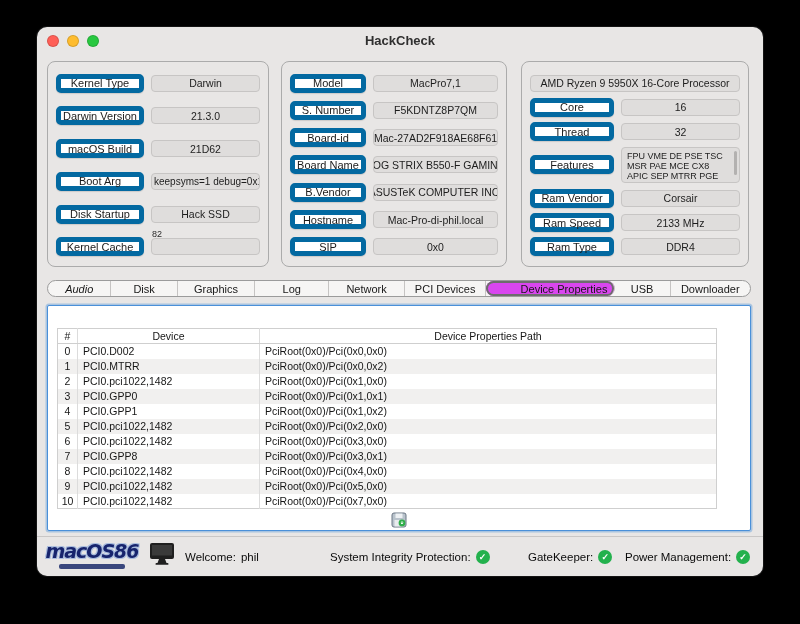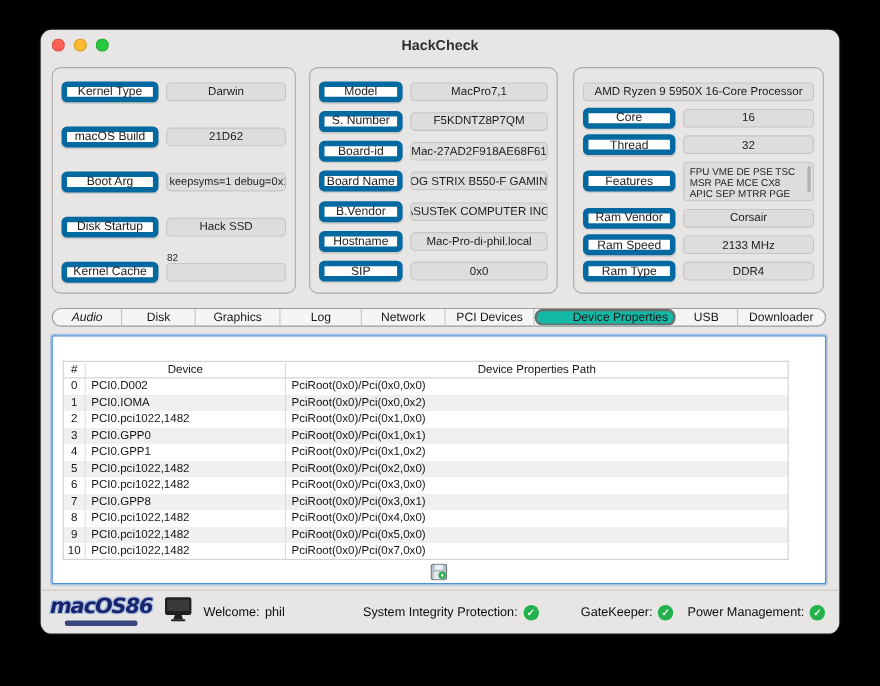--- a/index.html
+++ b/index.html
@@ -42,21 +42,21 @@
   .value-field.features::after { content:""; position:absolute; right:2px; top:3px; width:3px; height:24px;
                                  background:#b3b1b0; border-radius:2px; }
   .float-val { position:absolute; top:-8px; left:47%; font-size:9px; color:#2a2a2a; }
 
   
   .tabbar { position:absolute; left:10px; top:253px; width:704px; height:17px; display:flex;
             background:#f6f5f4; border:1px solid #9b9b9b; border-radius:9px; overflow:hidden; }
   .tab { display:flex; align-items:center; justify-content:center; font-size:11px; color:#181818;
          border-right:1px solid #c6c4c3; cursor:default; }
   .tab:last-child { border-right:none; }
-  .tab.selected { box-shadow:inset 0 0 0 2px #6d6d6d; border-radius:9px; background:#14b8a6;padding-left:28px; }
+  .tab.selected { box-shadow:inset 0 0 0 2px #6d6d6d; border-radius:9px; background:#d946ef;padding-left:28px; }
 
   
   .content { position:absolute; left:10px; top:278px; width:704px; height:226px; background:#fff;
              border:1px solid #4a90d9; border-radius:2px; box-shadow:0 0 0 1.5px rgba(74,144,217,0.40); }
   table.devices { position:absolute; left:9px; top:22px; width:660px; border-collapse:collapse;
                   table-layout:fixed; border:1px solid #cfcfcf; }
   .devices th, .devices td { font-size:10.5px; color:#161616; height:15px; padding:0 5px;
                              white-space:nowrap; overflow:hidden; border-left:1px solid #dcdcdc; }
   .devices th:first-child, .devices td:first-child { border-left:none; }
   .devices th { font-weight:400; text-align:center; border-bottom:1px solid #cfcfcf; background:#fff; }
@@ -93,20 +93,24 @@
         <span class="light green"></span>
       </div>
       <div class="title">HackCheck</div>
     </div>
 
     <div class="panel" id="panel-left">
       <div class="panel-rows" id="rows-left">
           <div class="field-row">
             <div class="label-btn">Kernel Type</div>
             <div class="value-field">Darwin</div>
+          </div>
+          <div class="field-row">
+            <div class="label-btn">Darwin Version</div>
+            <div class="value-field">21.3.0</div>
           </div>
           <div class="field-row">
             <div class="label-btn">macOS Build</div>
             <div class="value-field">21D62</div>
           </div>
           <div class="field-row">
             <div class="label-btn">Boot Arg</div>
             <div class="value-field clip-left">keepsyms=1 debug=0x10</div>
           </div>
           <div class="field-row">
@@ -203,21 +207,21 @@
             </tr>
           </thead>
         <tbody id="tbody">
             <tr>
               <td class="col0">0</td>
               <td class="col1">PCI0.D002</td>
               <td class="col2">PciRoot(0x0)/Pci(0x0,0x0)</td>
             </tr>
             <tr>
               <td class="col0">1</td>
-              <td class="col1">PCI0.IOMA</td>
+              <td class="col1">PCI0.MTRR</td>
               <td class="col2">PciRoot(0x0)/Pci(0x0,0x2)</td>
             </tr>
             <tr>
               <td class="col0">2</td>
               <td class="col1">PCI0.pci1022,1482</td>
               <td class="col2">PciRoot(0x0)/Pci(0x1,0x0)</td>
             </tr>
             <tr>
               <td class="col0">3</td>
               <td class="col1">PCI0.GPP0</td>

